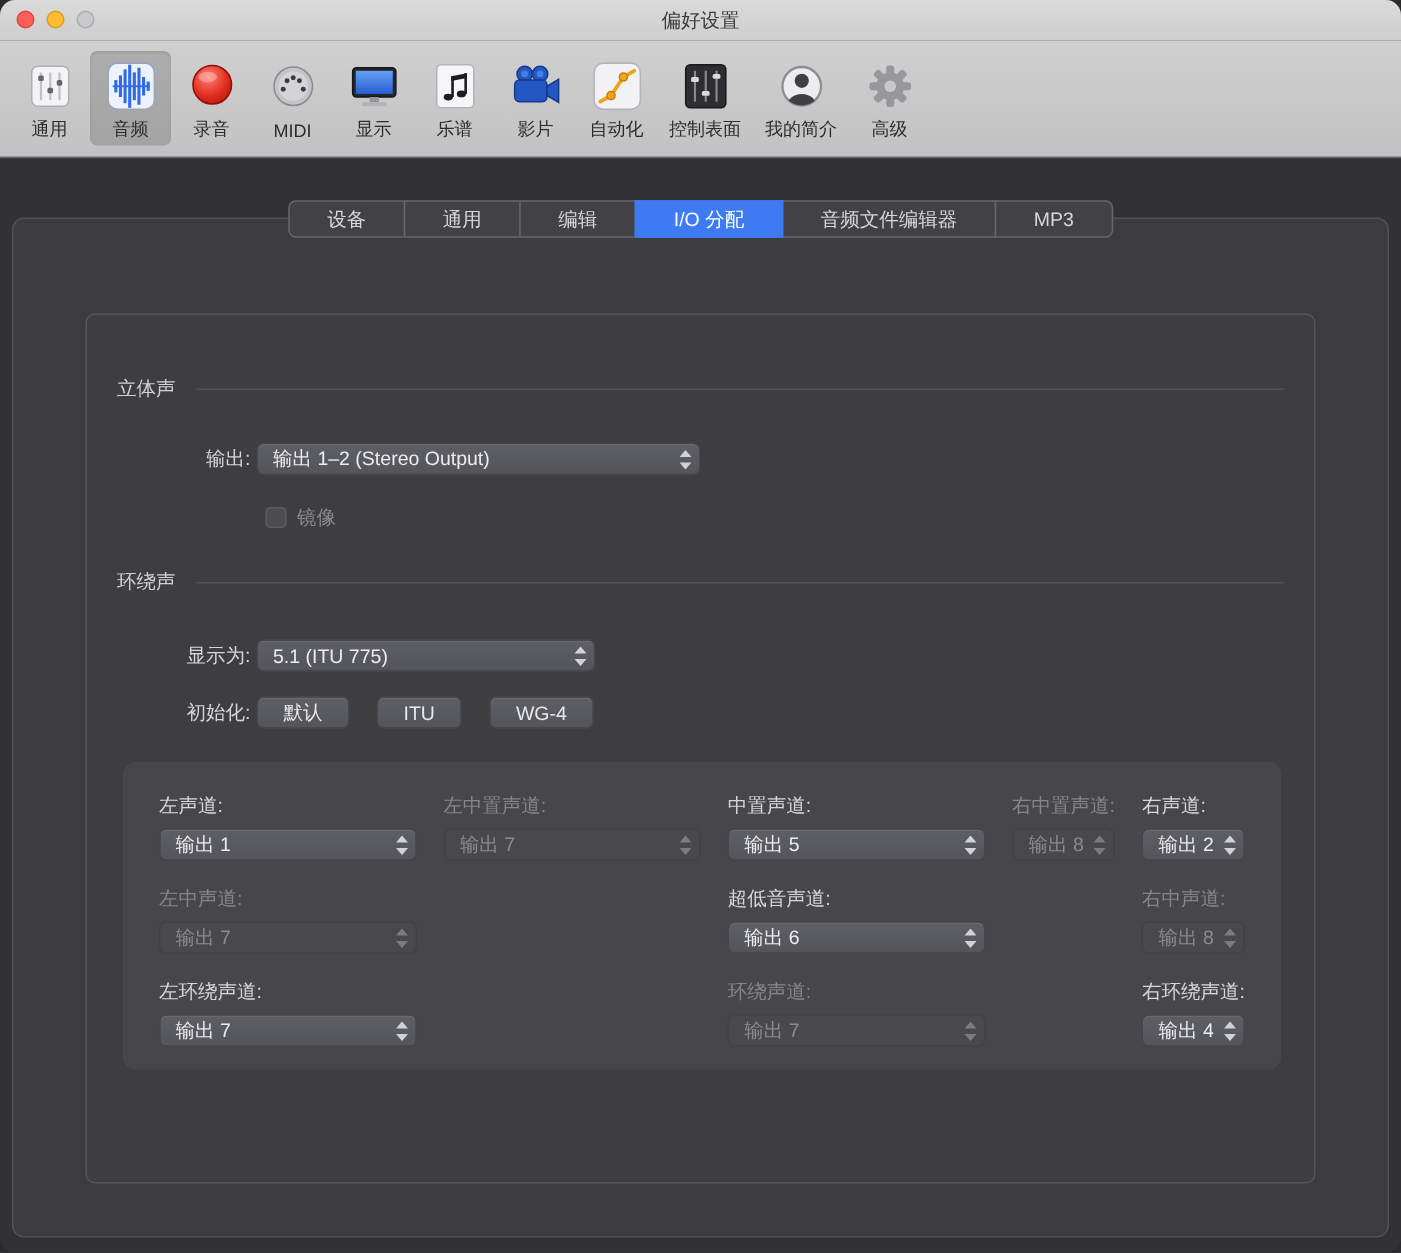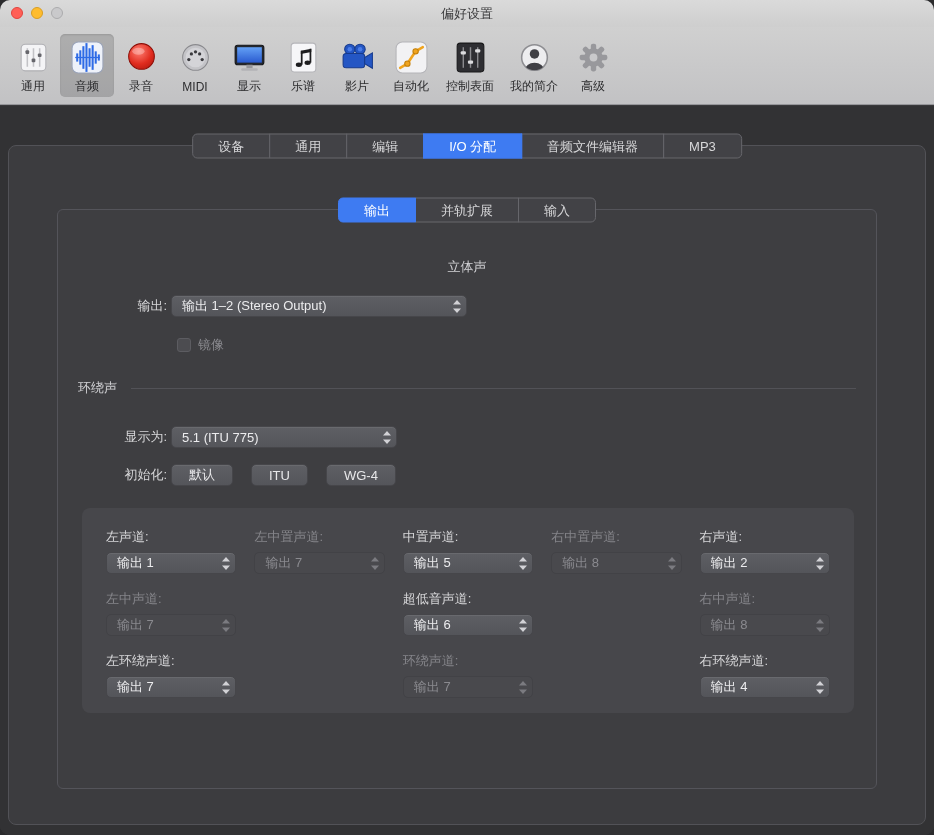--- a/index.html
+++ b/index.html
@@ -106,21 +106,21 @@
     width: 14px; height: 14px; border-radius: 3px;
     background: #4c4c50; border: 1px solid #5c5c61; margin-right: 7px;
   }
   .dim-label { font-size: 13px; color: #8a8a8f; text-align: center; }
 
   
   .channels-panel {
     position: absolute; left: 24px; right: 22px; top: 298px; height: 205px;
     background: #47474b; border-radius: 8px;
     padding: 20px 24px 0;
-    display: grid; grid-template-columns: repeat(5, 1fr);
+    display: grid; grid-template-columns: repeat(3, 1fr);
     grid-template-rows: repeat(3, auto); column-gap: 18px; row-gap: 16px;
     align-content: start;
   }
   .chan { display: flex; flex-direction: column; gap: 6px; }
   .chan-label { font-size: 13px; color: #d7d7d9; white-space: nowrap; }
   .chan.disabled .chan-label { color: #85858a; }
   .pos-1-1{grid-area:1/1} .pos-1-2{grid-area:1/2} .pos-1-3{grid-area:1/3}
   .pos-1-4{grid-area:1/4} .pos-1-5{grid-area:1/5}
   .pos-2-1{grid-area:2/1} .pos-2-3{grid-area:2/3} .pos-2-5{grid-area:2/5}
   .pos-3-1{grid-area:3/1} .pos-3-3{grid-area:3/3} .pos-3-5{grid-area:3/5}
@@ -322,27 +322,22 @@
         <div class="tab">设备</div>
         <div class="tab">通用</div>
         <div class="tab">编辑</div>
         <div class="tab selected">I/O 分配</div>
         <div class="tab">音频文件编辑器</div>
         <div class="tab">MP3</div>
       </div>
 
       <div class="group-box">
 
-        <div class="tabbar">
-          <div class="tab selected">输出</div>
-          <div class="tab">并轨扩展</div>
-          <div class="tab">输入</div>
-        </div>
-
-        <div class="section-header" style="top: 48px; flex-direction: column;">
+
+        <div class="section-header" style="top: 41px;">
           <span class="section-title">立体声</span>
           <span class="rule"></span>
         </div>
 
         <div class="form-row" style="top: 85px;">
           <span class="form-label">输出:</span>
           <div class="popup" style="width: 296px; gap: 31px;">
             <span class="popup-text">输出 1–2 (Stereo Output)</span>
             <span class="chevrons">
               <svg width="8" height="13" viewBox="0 0 8 13">

